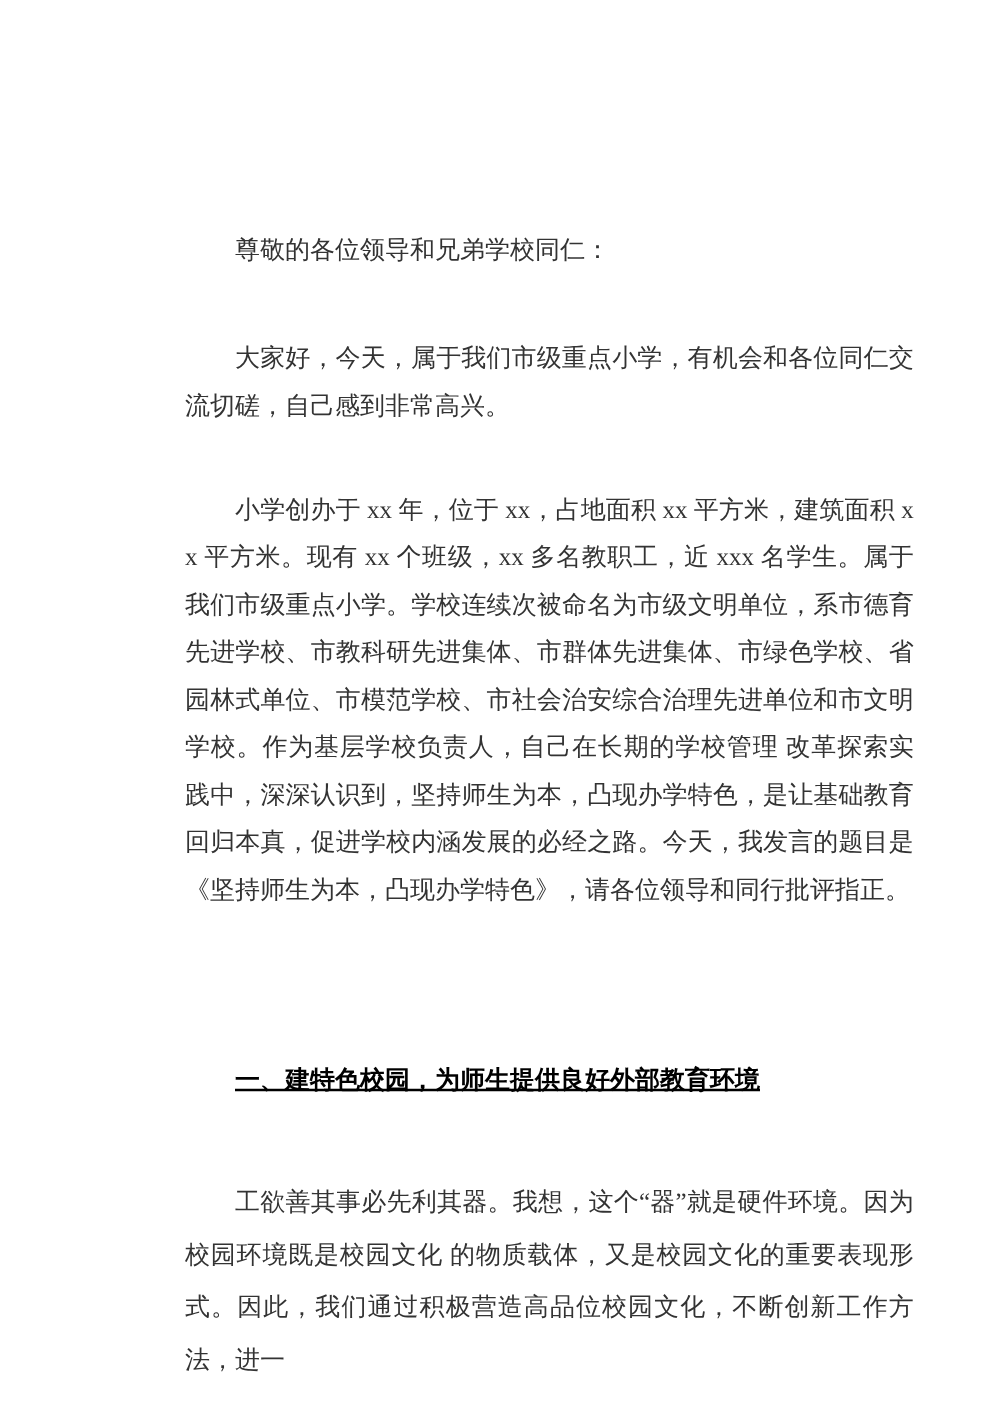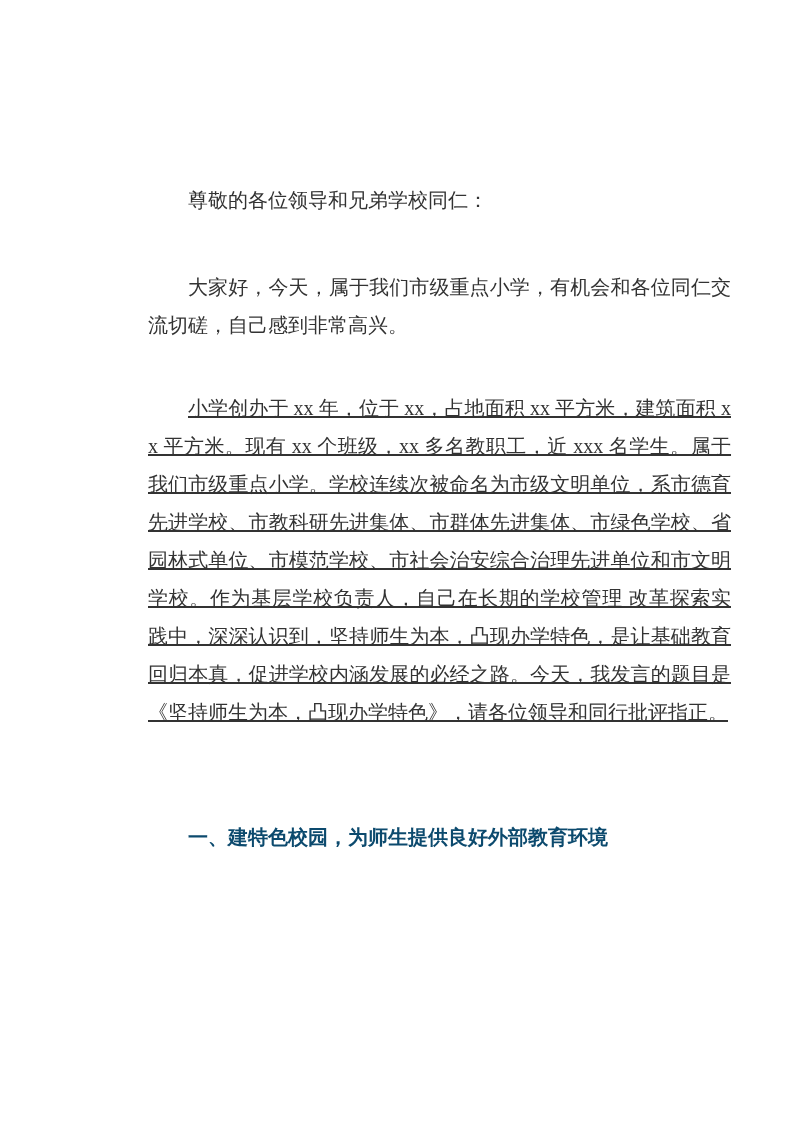--- a/index.html
+++ b/index.html
@@ -31,46 +31,47 @@
       word-break: break-all;
     }
     .salutation {
       margin-bottom: 49px;
       text-align: left;
     }
     .para-greeting {
       margin-bottom: 45px;
     }
     .para-intro {
-      margin-bottom: 87px;
-      text-decoration: underline;
+      margin-bottom: 114px;
     }
     .section-heading {
       font-size: 20px;
       line-height: 38px;
       font-weight: bold;
       text-indent: 2em;
       text-align: left;
-      color: #0c4a6e;
+      color: #000000;
       margin-bottom: 58px;
+      text-decoration: underline;
     }
     .para-body2 {
       line-height: 42px;
       margin-bottom: 0;
     }
   </style>
 </head>
 <body>
 
 <div class="page">
   <div class="content">
 
     <p class="para salutation">尊敬的各位领导和兄弟学校同仁：</p>
 
     <p class="para para-greeting">大家好，今天，属于我们市级重点小学，有机会和各位同仁交流切磋，自己感到非常高兴。</p>
 
     <p class="para para-intro">小学创办于 xx 年，位于 xx，占地面积 xx 平方米，建筑面积 xx 平方米。现有 xx 个班级，xx 多名教职工，近 xxx 名学生。属于我们市级重点小学。学校连续次被命名为市级文明单位，系市德育先进学校、市教科研先进集体、市群体先进集体、市绿色学校、省园林式单位、市模范学校、市社会治安综合治理先进单位和市文明学校。作为基层学校负责人，自己在长期的学校管理 改革探索实践中，深深认识到，坚持师生为本，凸现办学特色，是让基础教育 回归本真，促进学校内涵发展的必经之路。今天，我发言的题目是《坚持师生为本，凸现办学特色》，请各位领导和同行批评指正。</p>
 
     <h2 class="section-heading">一、建特色校园，为师生提供良好外部教育环境</h2>
 
+    <p class="para para-body2">工欲善其事必先利其器。我想，这个“器”就是硬件环境。因为校园环境既是校园文化 的物质载体，又是校园文化的重要表现形式。因此，我们通过积极营造高品位校园文化，不断创新工作方法，进一</p>
 
   </div>
 </div>
 
 </body></html>

